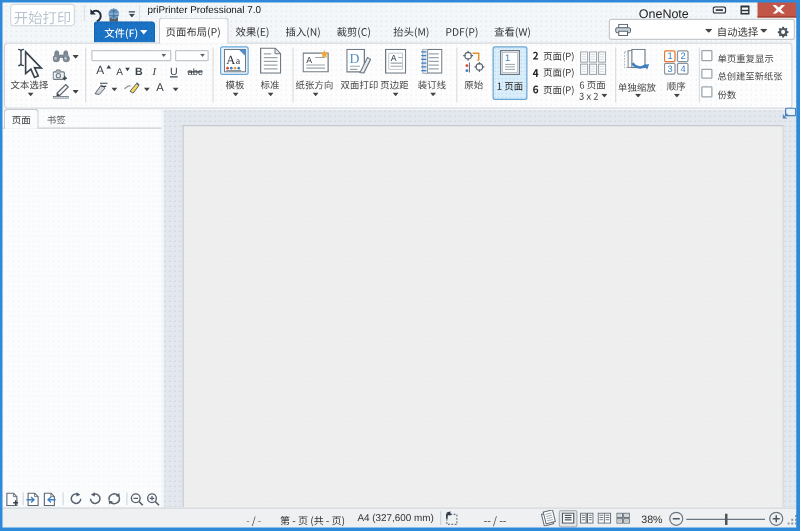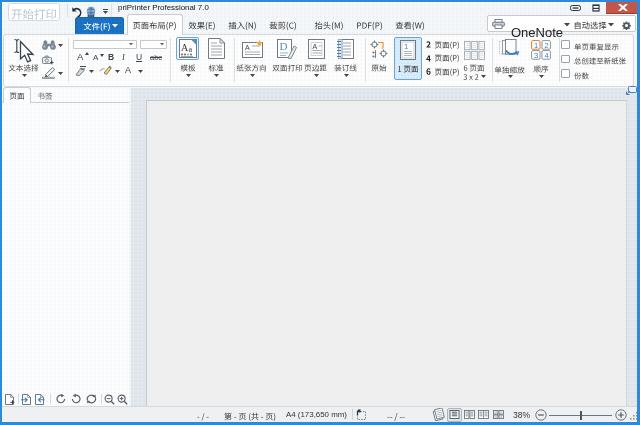--- a/index.html
+++ b/index.html
@@ -134,21 +134,21 @@
         <path transform="translate(19.9,9.86) scale(0.008500,-0.008500)" d="M181 0H291L400 442C412 500 426 553 437 609H441C453 553 464 500 477 442L588 0H700L851 733H763L684 334C671 255 657 176 644 96H638C620 176 604 256 586 334L484 733H399L298 334C280 255 262 176 246 96H242C227 176 213 255 198 334L121 733H26Z"></path>
         <path transform="translate(27.3,9.86) scale(0.008500,-0.008500)" d="M99 -196C191 -47 246 114 246 311C246 507 191 668 99 818L42 792C128 649 171 480 171 311C171 141 128 -29 42 -171Z"></path>
       </svg>
     </div>
 <div class="abs" style="left:487px;top:15px;width:149px;height:17px;background:#fff;border:1px solid #c6cacd;border-radius:2px"></div>
 <svg class="abs" style="left:492px;top:19px" width="13" height="10" viewBox="0 0 13 10">
 <rect x="3" y="0.5" width="7" height="3" fill="#fff" stroke="#5a6570" stroke-width="0.8"></rect>
 <rect x="0.6" y="3.2" width="11.8" height="4" rx="1" fill="#c9d2da" stroke="#5a6570" stroke-width="0.8"></rect>
 <rect x="3" y="6" width="7" height="3.4" fill="#fff" stroke="#5a6570" stroke-width="0.8"></rect>
     </svg>
-<div class="abs" style="left:511px;top:25px;font-size:13px;color:#222">OneNote</div>
+<div class="abs" style="left:511px;top:6px;font-size:10px;color:#222">OneNote</div>
 <svg style="position:absolute;left:564.0px;top:22.5px" width="6" height="3.5">
       <path d="M0 0 H6 L3.0 3.5 Z" fill="#444"></path>
     </svg>
 <div style="position:absolute;left:573.0px;top:19.0px;line-height:0">
       <svg width="34" height="12" viewBox="0 0 34.0 12.3" fill="#333">
         <path transform="translate(0.0,9.86) scale(0.008500,-0.008500)" d="M239 411H774V264H239ZM239 482V631H774V482ZM239 194H774V46H239ZM455 842C447 802 431 747 416 703H163V-81H239V-25H774V-76H853V703H492C509 741 526 787 542 830Z"></path>
         <path transform="translate(8.5,9.86) scale(0.008500,-0.008500)" d="M89 758V691H476V758ZM653 823C653 752 653 680 650 609H507V537H647C635 309 595 100 458 -25C478 -36 504 -61 517 -79C664 61 707 289 721 537H870C859 182 846 49 819 19C809 7 798 4 780 4C759 4 706 4 650 10C663 -12 671 -43 673 -64C726 -68 781 -68 812 -65C844 -62 864 -53 884 -27C919 17 931 159 945 571C945 582 945 609 945 609H724C726 680 727 752 727 823ZM89 44 90 45V43C113 57 149 68 427 131L446 64L512 86C493 156 448 275 410 365L348 348C368 301 388 246 406 194L168 144C207 234 245 346 270 451H494V520H54V451H193C167 334 125 216 111 183C94 145 81 118 65 113C74 95 85 59 89 44Z"></path>
         <path transform="translate(17.0,9.86) scale(0.008500,-0.008500)" d="M61 765C119 716 187 646 216 597L278 644C246 692 177 760 118 806ZM446 810C422 721 380 633 326 574C344 565 376 545 390 534C413 562 435 597 455 636H603V490H320V423H501C484 292 443 197 293 144C309 130 331 102 339 83C507 149 557 264 576 423H679V191C679 115 696 93 771 93C786 93 854 93 869 93C932 93 952 125 959 252C938 257 907 268 893 282C890 177 886 163 861 163C847 163 792 163 782 163C756 163 753 166 753 191V423H951V490H678V636H909V701H678V836H603V701H485C498 731 509 763 518 795ZM251 456H56V386H179V83C136 63 90 27 45 -15L95 -80C152 -18 206 34 243 34C265 34 296 5 335 -19C401 -58 484 -68 600 -68C698 -68 867 -63 945 -58C946 -36 958 1 966 20C867 10 715 3 601 3C495 3 411 9 349 46C301 74 278 98 251 100Z"></path>
         <path transform="translate(25.5,9.86) scale(0.008500,-0.008500)" d="M177 839V639H46V569H177V356C124 340 75 326 36 315L55 242L177 281V12C177 -1 172 -5 160 -6C148 -6 109 -7 66 -5C76 -26 85 -57 88 -76C152 -76 191 -75 216 -62C241 -50 250 -29 250 12V305L366 343L356 412L250 379V569H369V639H250V839ZM804 719C768 667 719 621 662 581C610 621 566 667 532 719ZM396 787V719H460C497 652 546 594 604 544C526 497 438 462 353 441C367 426 385 398 393 380C484 407 577 447 660 500C738 446 829 405 928 379C938 399 959 427 974 442C880 462 794 496 720 542C799 602 866 677 909 765L864 790L851 787ZM620 412V324H417V256H620V153H366V85H620V-82H695V85H957V153H695V256H885V324H695V412Z"></path>
       </svg>
@@ -610,21 +610,21 @@
         <path transform="translate(0.0,9.28) scale(0.008000,-0.008000)" d="M168 401C160 329 145 240 131 180H398C315 93 188 17 70 -22C87 -36 108 -63 119 -81C238 -34 369 51 457 151V-80H531V180H821C811 89 800 50 786 36C778 29 768 28 750 28C732 27 685 28 636 33C647 14 656 -15 657 -36C709 -39 758 -39 783 -37C812 -35 830 -29 847 -12C873 13 886 74 900 214C901 224 902 244 902 244H531V337H868V558H131V494H457V401ZM231 337H457V244H217ZM531 494H795V401H531ZM212 845C177 749 117 658 46 598C65 589 95 572 109 561C147 597 184 643 216 696H271C292 656 312 607 321 575L387 599C380 624 364 662 346 696H507V754H249C261 778 272 803 281 828ZM598 845C572 753 525 665 464 607C483 598 515 579 530 568C561 602 591 646 617 696H685C718 657 749 607 763 574L828 602C816 628 793 664 767 696H947V754H644C654 778 663 803 670 828Z"></path>
         <path transform="translate(9.8,9.28) scale(0.008000,-0.008000)" d="M46 245H302V315H46Z"></path>
         <path transform="translate(14.4,9.28) scale(0.008000,-0.008000)" d="M464 462V281C464 174 421 55 50 -19C66 -35 87 -64 96 -80C485 4 541 143 541 280V462ZM545 110C661 56 812 -27 885 -83L932 -23C854 32 703 111 589 161ZM171 595V128H248V525H760V130H839V595H478C497 630 517 673 535 715H935V785H74V715H449C437 676 419 631 403 595Z"></path>
         <path transform="translate(24.2,9.28) scale(0.008000,-0.008000)" d="M239 -196 295 -171C209 -29 168 141 168 311C168 480 209 649 295 792L239 818C147 668 92 507 92 311C92 114 147 -47 239 -196Z"></path>
         <path transform="translate(26.9,9.28) scale(0.008000,-0.008000)" d="M587 150C682 80 804 -20 864 -80L935 -34C870 27 745 122 653 189ZM329 187C273 112 160 25 62 -28C79 -41 106 -65 121 -81C222 -23 335 70 407 157ZM89 628V556H280V318H48V245H956V318H720V556H920V628H720V831H643V628H357V831H280V628ZM357 318V556H643V318Z"></path>
         <path transform="translate(36.6,9.28) scale(0.008000,-0.008000)" d="M46 245H302V315H46Z"></path>
         <path transform="translate(41.2,9.28) scale(0.008000,-0.008000)" d="M464 462V281C464 174 421 55 50 -19C66 -35 87 -64 96 -80C485 4 541 143 541 280V462ZM545 110C661 56 812 -27 885 -83L932 -23C854 32 703 111 589 161ZM171 595V128H248V525H760V130H839V595H478C497 630 517 673 535 715H935V785H74V715H449C437 676 419 631 403 595Z"></path>
         <path transform="translate(49.2,9.28) scale(0.008000,-0.008000)" d="M99 -196C191 -47 246 114 246 311C246 507 191 668 99 818L42 792C128 649 171 480 171 311C171 141 128 -29 42 -171Z"></path>
       </svg>
     </div>
-<div class="abs" style="left:286px;top:410px;font-size:7.9px;color:#333">A4 (173,650 mm)</div>
+<div class="abs" style="left:286px;top:410px;font-size:7.9px;color:#333">A4 (327,600 mm)</div>
 <div class="abs" style="left:352px;top:409px;width:1px;height:11px;background:#d0d4d7"></div>
 <svg class="abs" style="left:356px;top:409px" width="11" height="11" viewBox="0 0 11 11">
 <rect x="1.5" y="2.5" width="8" height="8" fill="none" stroke="#6b7680" stroke-width="0.9" stroke-dasharray="1.5 1.2"></rect>
 <path d="M1.5 6 v-3.5 h3.5" fill="none" stroke="#2f3a44" stroke-width="1.3"></path>
 <path d="M4.6 0 l-3.4 1 2.5 2.4 Z" fill="#2f3a44"></path>
     </svg>
 <div style="position:absolute;left:387.0px;top:409.5px;line-height:0">
       <svg width="18" height="12" viewBox="0 0 17.8 11.6" fill="#333">
         <path transform="translate(0.0,9.28) scale(0.008000,-0.008000)" d="M46 245H302V315H46Z"></path>
         <path transform="translate(2.8,9.28) scale(0.008000,-0.008000)" d="M46 245H302V315H46Z"></path>

